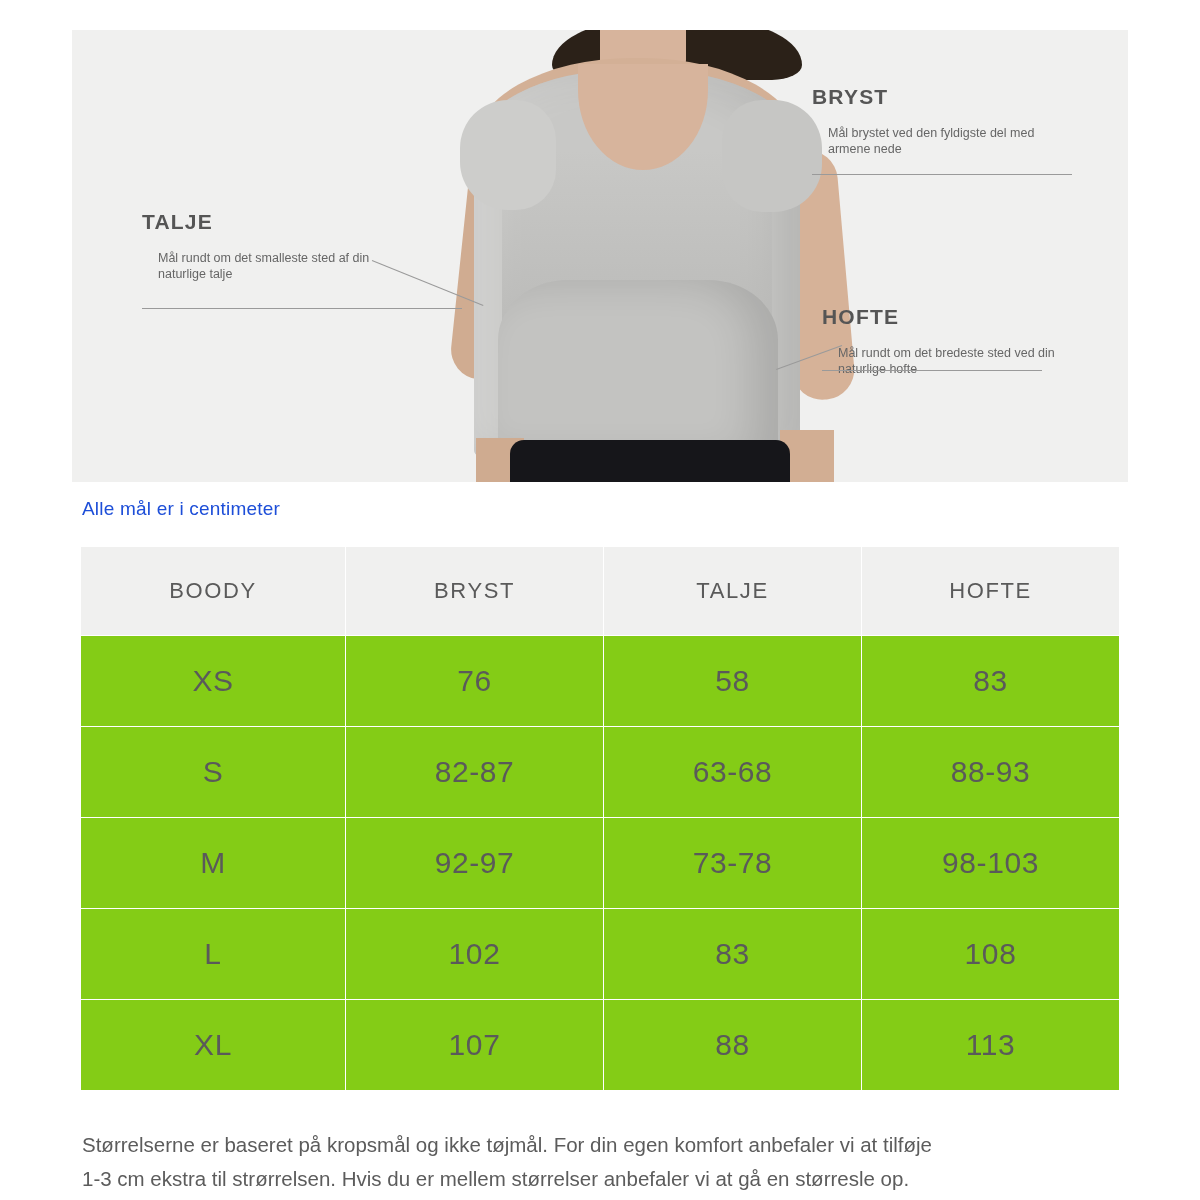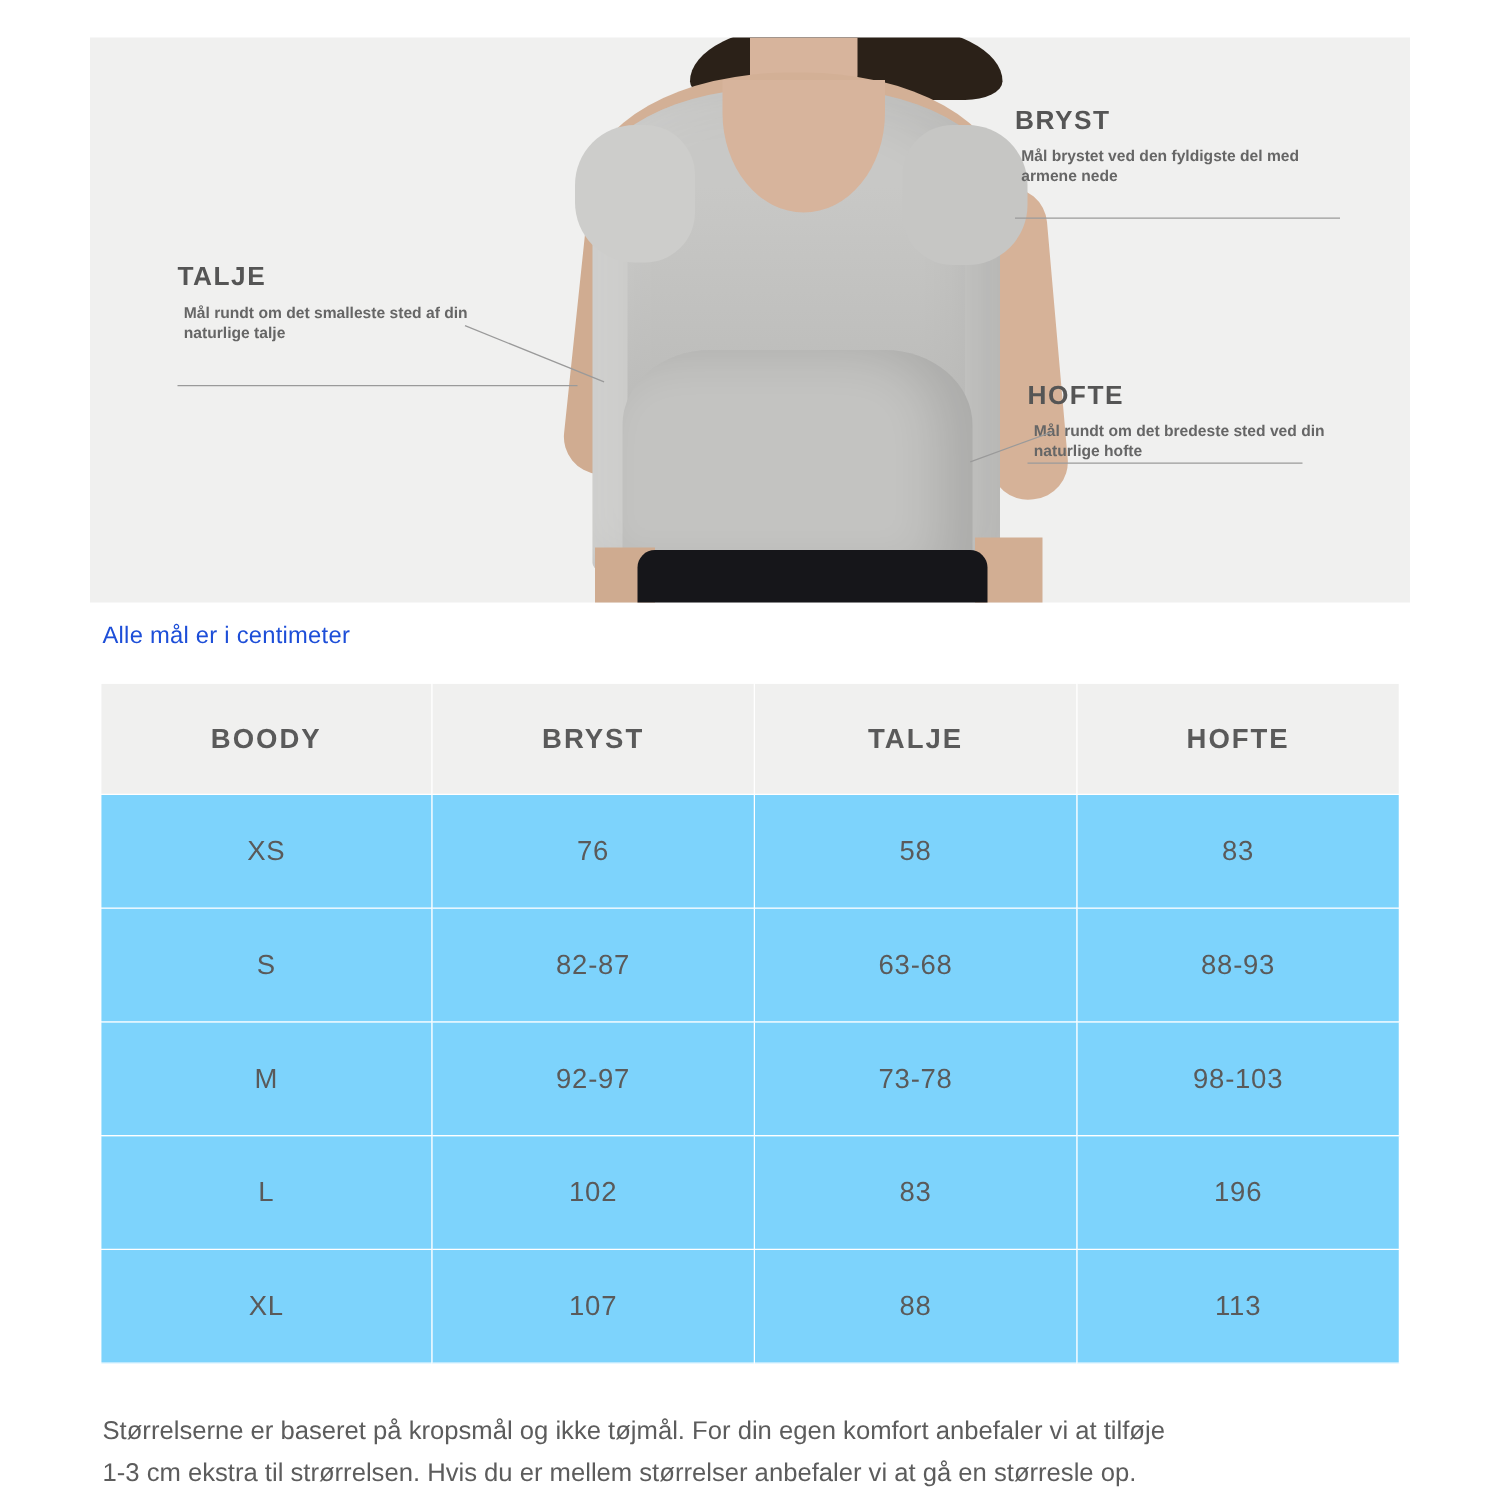--- a/index.html
+++ b/index.html
@@ -174,22 +174,21 @@
     font-size: 21px;
     font-weight: bold;
     letter-spacing: 1.2px;
     color: #555;
     margin: 0 0 8px 0;
   }
   .anno-desc {
     font-size: 12.5px;
     line-height: 16px;
     color: #666;
-    margin: 5px;
-    font-weight: bold;
+    margin: 16px;
   }
   .leader {
     position: absolute;
     height: 1px;
     background: #9a9a9a;
   }
   .anno-bryst { left: 740px; top: 55px; width: 260px; }
   .leader-bryst { left: 740px; top: 144px; width: 260px; }
 
   .anno-talje { left: 70px; top: 180px; width: 250px; }
@@ -244,26 +243,25 @@
     border: 1px solid #ffffff;
     text-align: center;
     font-weight: normal;
     color: #5a5a5a;
   }
   table.size-table thead th {
     background: #f0f0ef;
     height: 86px;
     font-size: 22px;
     letter-spacing: 1.6px;
-    font-weight: bold;
   }
   table.size-table tbody td {
-    background: #7dd3fc;
+    background: #84cc16;
     height: 88px;
-    font-size: 22px;
+    font-size: 30px;
     letter-spacing: 0.6px;
   }
   table.size-table col.c-size { width: 265px; }
   table.size-table col.c-val  { width: 258px; }
 
   
   .footnote {
     position: absolute;
     left: 82px;
     top: 1092px;
@@ -352,21 +350,21 @@
       <tr>
         <td>M</td>
         <td>92-97</td>
         <td>73-78</td>
         <td>98-103</td>
       </tr>
       <tr>
         <td>L</td>
         <td>102</td>
         <td>83</td>
-        <td>196</td>
+        <td>108</td>
       </tr>
       <tr>
         <td>XL</td>
         <td>107</td>
         <td>88</td>
         <td>113</td>
       </tr>
     </tbody>
   </table>
 

